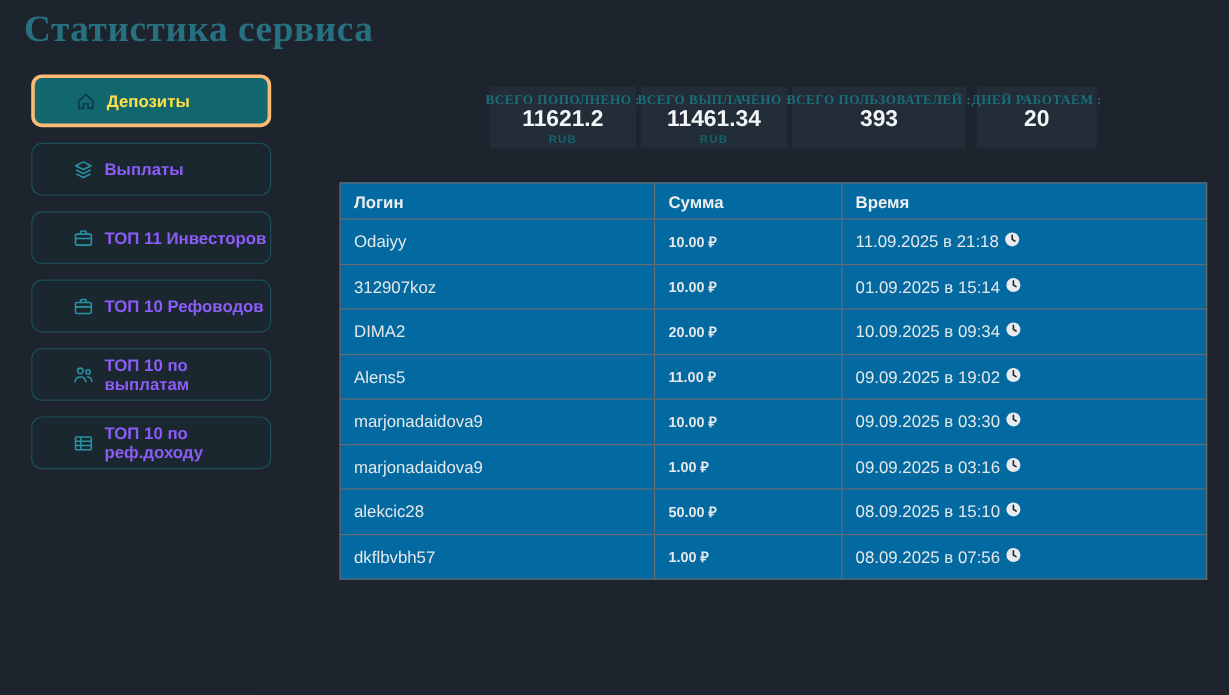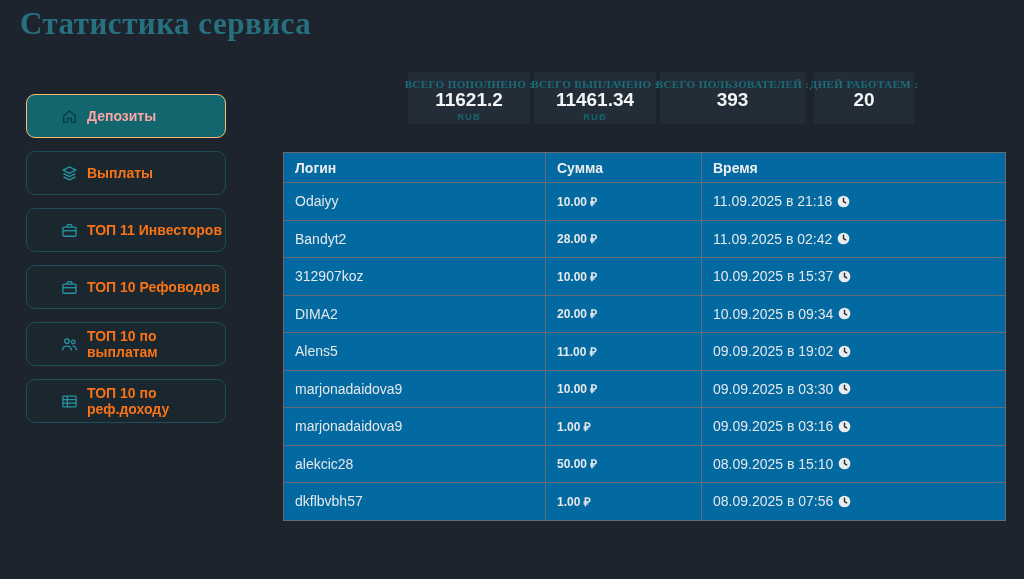--- a/index.html
+++ b/index.html
@@ -17,30 +17,30 @@
     font-weight:bold; font-size:31px; letter-spacing:0.5px;
     color:#26707f;
     text-align:center;
   }
   
   .sidebar { position:absolute; left:26px; top:62px; width:200px; display:flex; flex-direction:column; gap:13px; }
   .side-btn {
     height:44px; width:200px; border-radius:9px;
     background:rgba(13,48,56,0.22);
     border:1px solid #1d4d59;
-    color:#f97316;
+    color:#8b5cf6;
     font-family:"Liberation Sans", sans-serif;
     font-size:14px; font-weight:600;
     display:flex; align-items:center; gap:9px;
     padding-left:34px; cursor:pointer; text-align:left;
   }
   .side-btn .icon { width:17px; height:17px; display:inline-flex; color:#2794a5; flex:none; }
   .side-btn .icon svg { width:100%; height:100%; }
   .side-btn.active {
-    background:#12666e; border:1px solid #fdba74; color:#fca5a5;margin-top:32px;
+    background:#12666e; border:3px solid #fdba74; color:#fde047;
   }
   .side-btn.active .icon { color:#0b3a44; }
   
   .stats { position:absolute; left:408px; top:72px; display:flex;justify-content:flex-end; }
   .stat-card {
     background:#222d37; height:52px; padding:6px 8px 4px;
     display:flex; flex-direction:column; align-items:center; justify-content:flex-start;
     border-radius:1px;
   }
   .stat-card .label {
@@ -61,21 +61,21 @@
   }
   .data-table th, .data-table td {
     border:1px solid #676c73; padding:0 0 0 11px; text-align:left; vertical-align:middle;
   }
   .data-table th { height:30px; font-size:14px; font-weight:bold; color:#eceef0; }
   .data-table td { height:37.5px; font-size:14px; color:#e6e8ea; }
   .col-login { width:262px; }
   .col-sum { width:156px; }
   .col-time { width:304px; }
   td.sum-cell { font-weight:bold; font-size:12px; }
-  .time-wrap { display:inline-flex; align-items:center; gap:5px; }
+  .time-wrap { display:inline-flex; align-items:flex-start; gap:5px; }
   .clock-icon { width:13px; height:13px; display:inline-flex; }
   .clock-icon svg { width:100%; height:100%; }
 </style>
 </head>
 <body>
 
 <h1 class="page-title">Статистика сервиса</h1>
 
 <nav class="sidebar">
     <button class="side-btn active">
@@ -184,40 +184,25 @@
         <span class="clock-icon">
           <svg viewBox="0 0 16 16">
                 <circle cx="8" cy="8" r="7.2" fill="#e9ecef"></circle>
                 <path d="M8 3.8 V8 l2.7 1.7" stroke="#23282f" stroke-width="1.7" fill="none" stroke-linecap="round"></path>
               </svg>
         </span>
       </span>
     </td>
   </tr>
       <tr>
-    <td class="login-cell">Bandyt2</td>
-    <td class="sum-cell">28.00 ₽</td>
-    <td class="time-cell">
-      <span class="time-wrap">
-        <span class="time-text">11.09.2025 в 02:42</span>
-        <span class="clock-icon">
-          <svg viewBox="0 0 16 16">
-                <circle cx="8" cy="8" r="7.2" fill="#e9ecef"></circle>
-                <path d="M8 3.8 V8 l2.7 1.7" stroke="#23282f" stroke-width="1.7" fill="none" stroke-linecap="round"></path>
-              </svg>
-        </span>
-      </span>
-    </td>
-  </tr>
-      <tr>
     <td class="login-cell">312907koz</td>
     <td class="sum-cell">10.00 ₽</td>
     <td class="time-cell">
       <span class="time-wrap">
-        <span class="time-text">10.09.2025 в 15:37</span>
+        <span class="time-text">01.09.2025 в 15:14</span>
         <span class="clock-icon">
           <svg viewBox="0 0 16 16">
                 <circle cx="8" cy="8" r="7.2" fill="#e9ecef"></circle>
                 <path d="M8 3.8 V8 l2.7 1.7" stroke="#23282f" stroke-width="1.7" fill="none" stroke-linecap="round"></path>
               </svg>
         </span>
       </span>
     </td>
   </tr>
       <tr>

